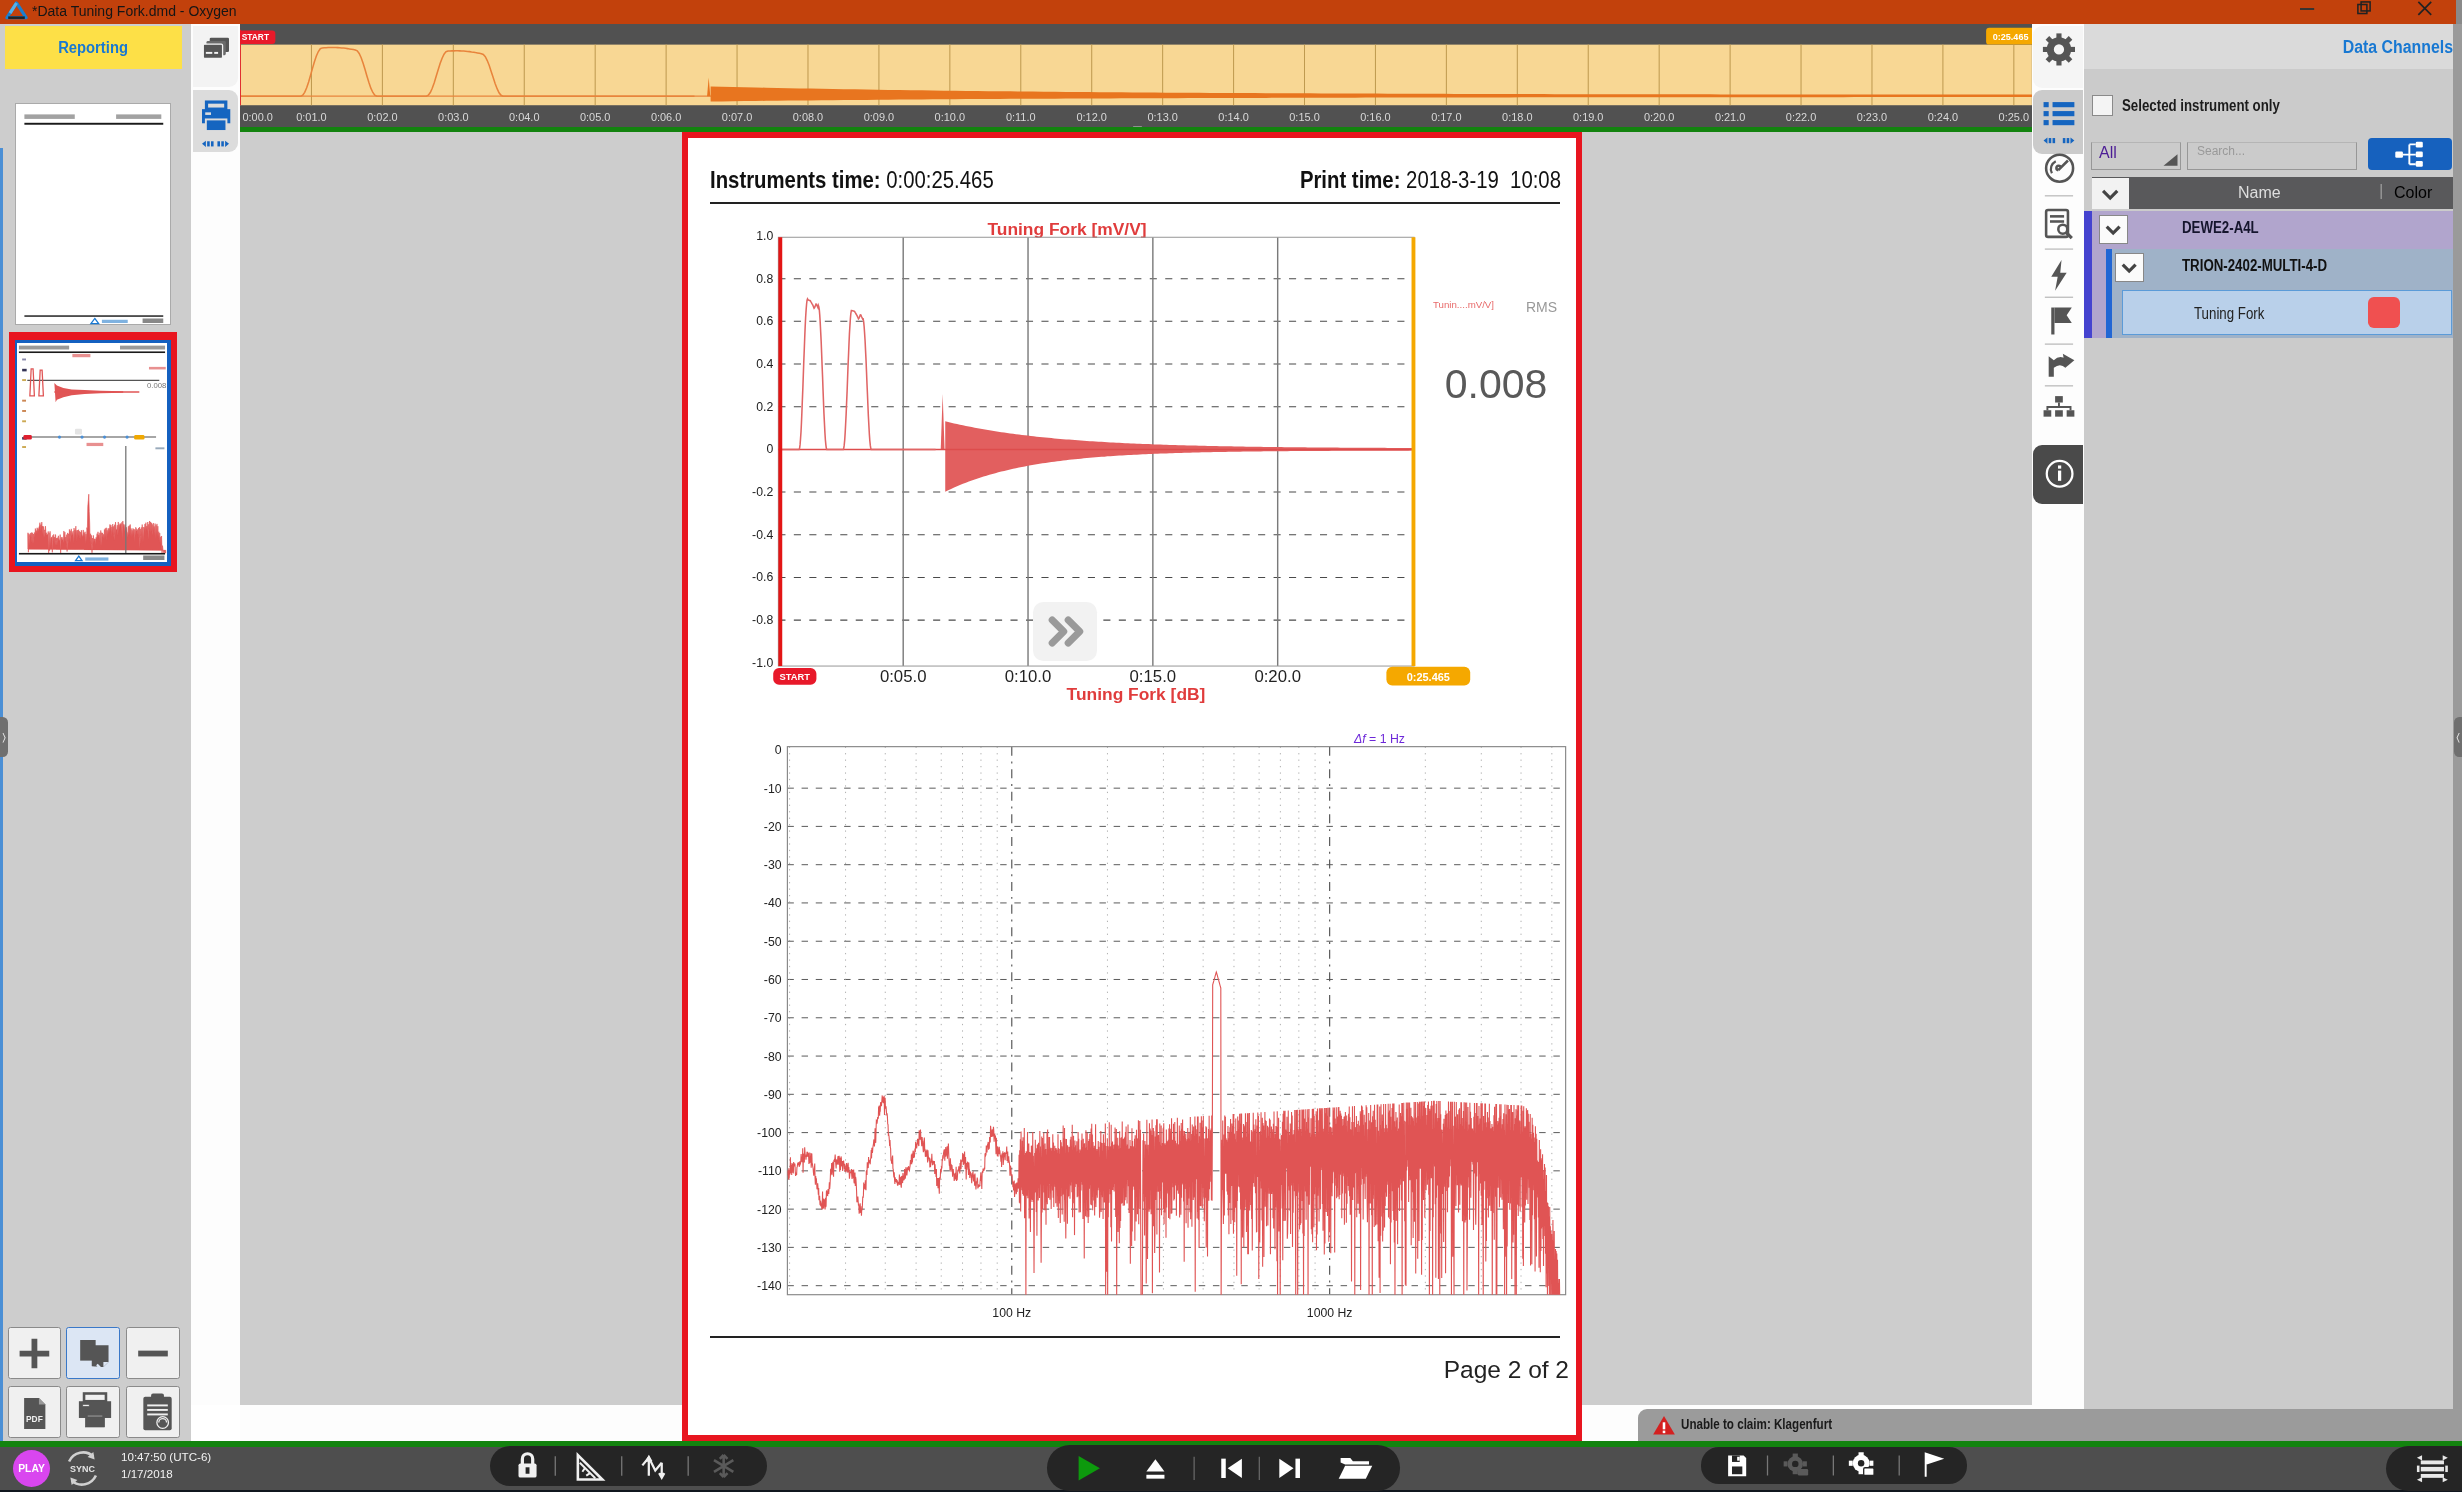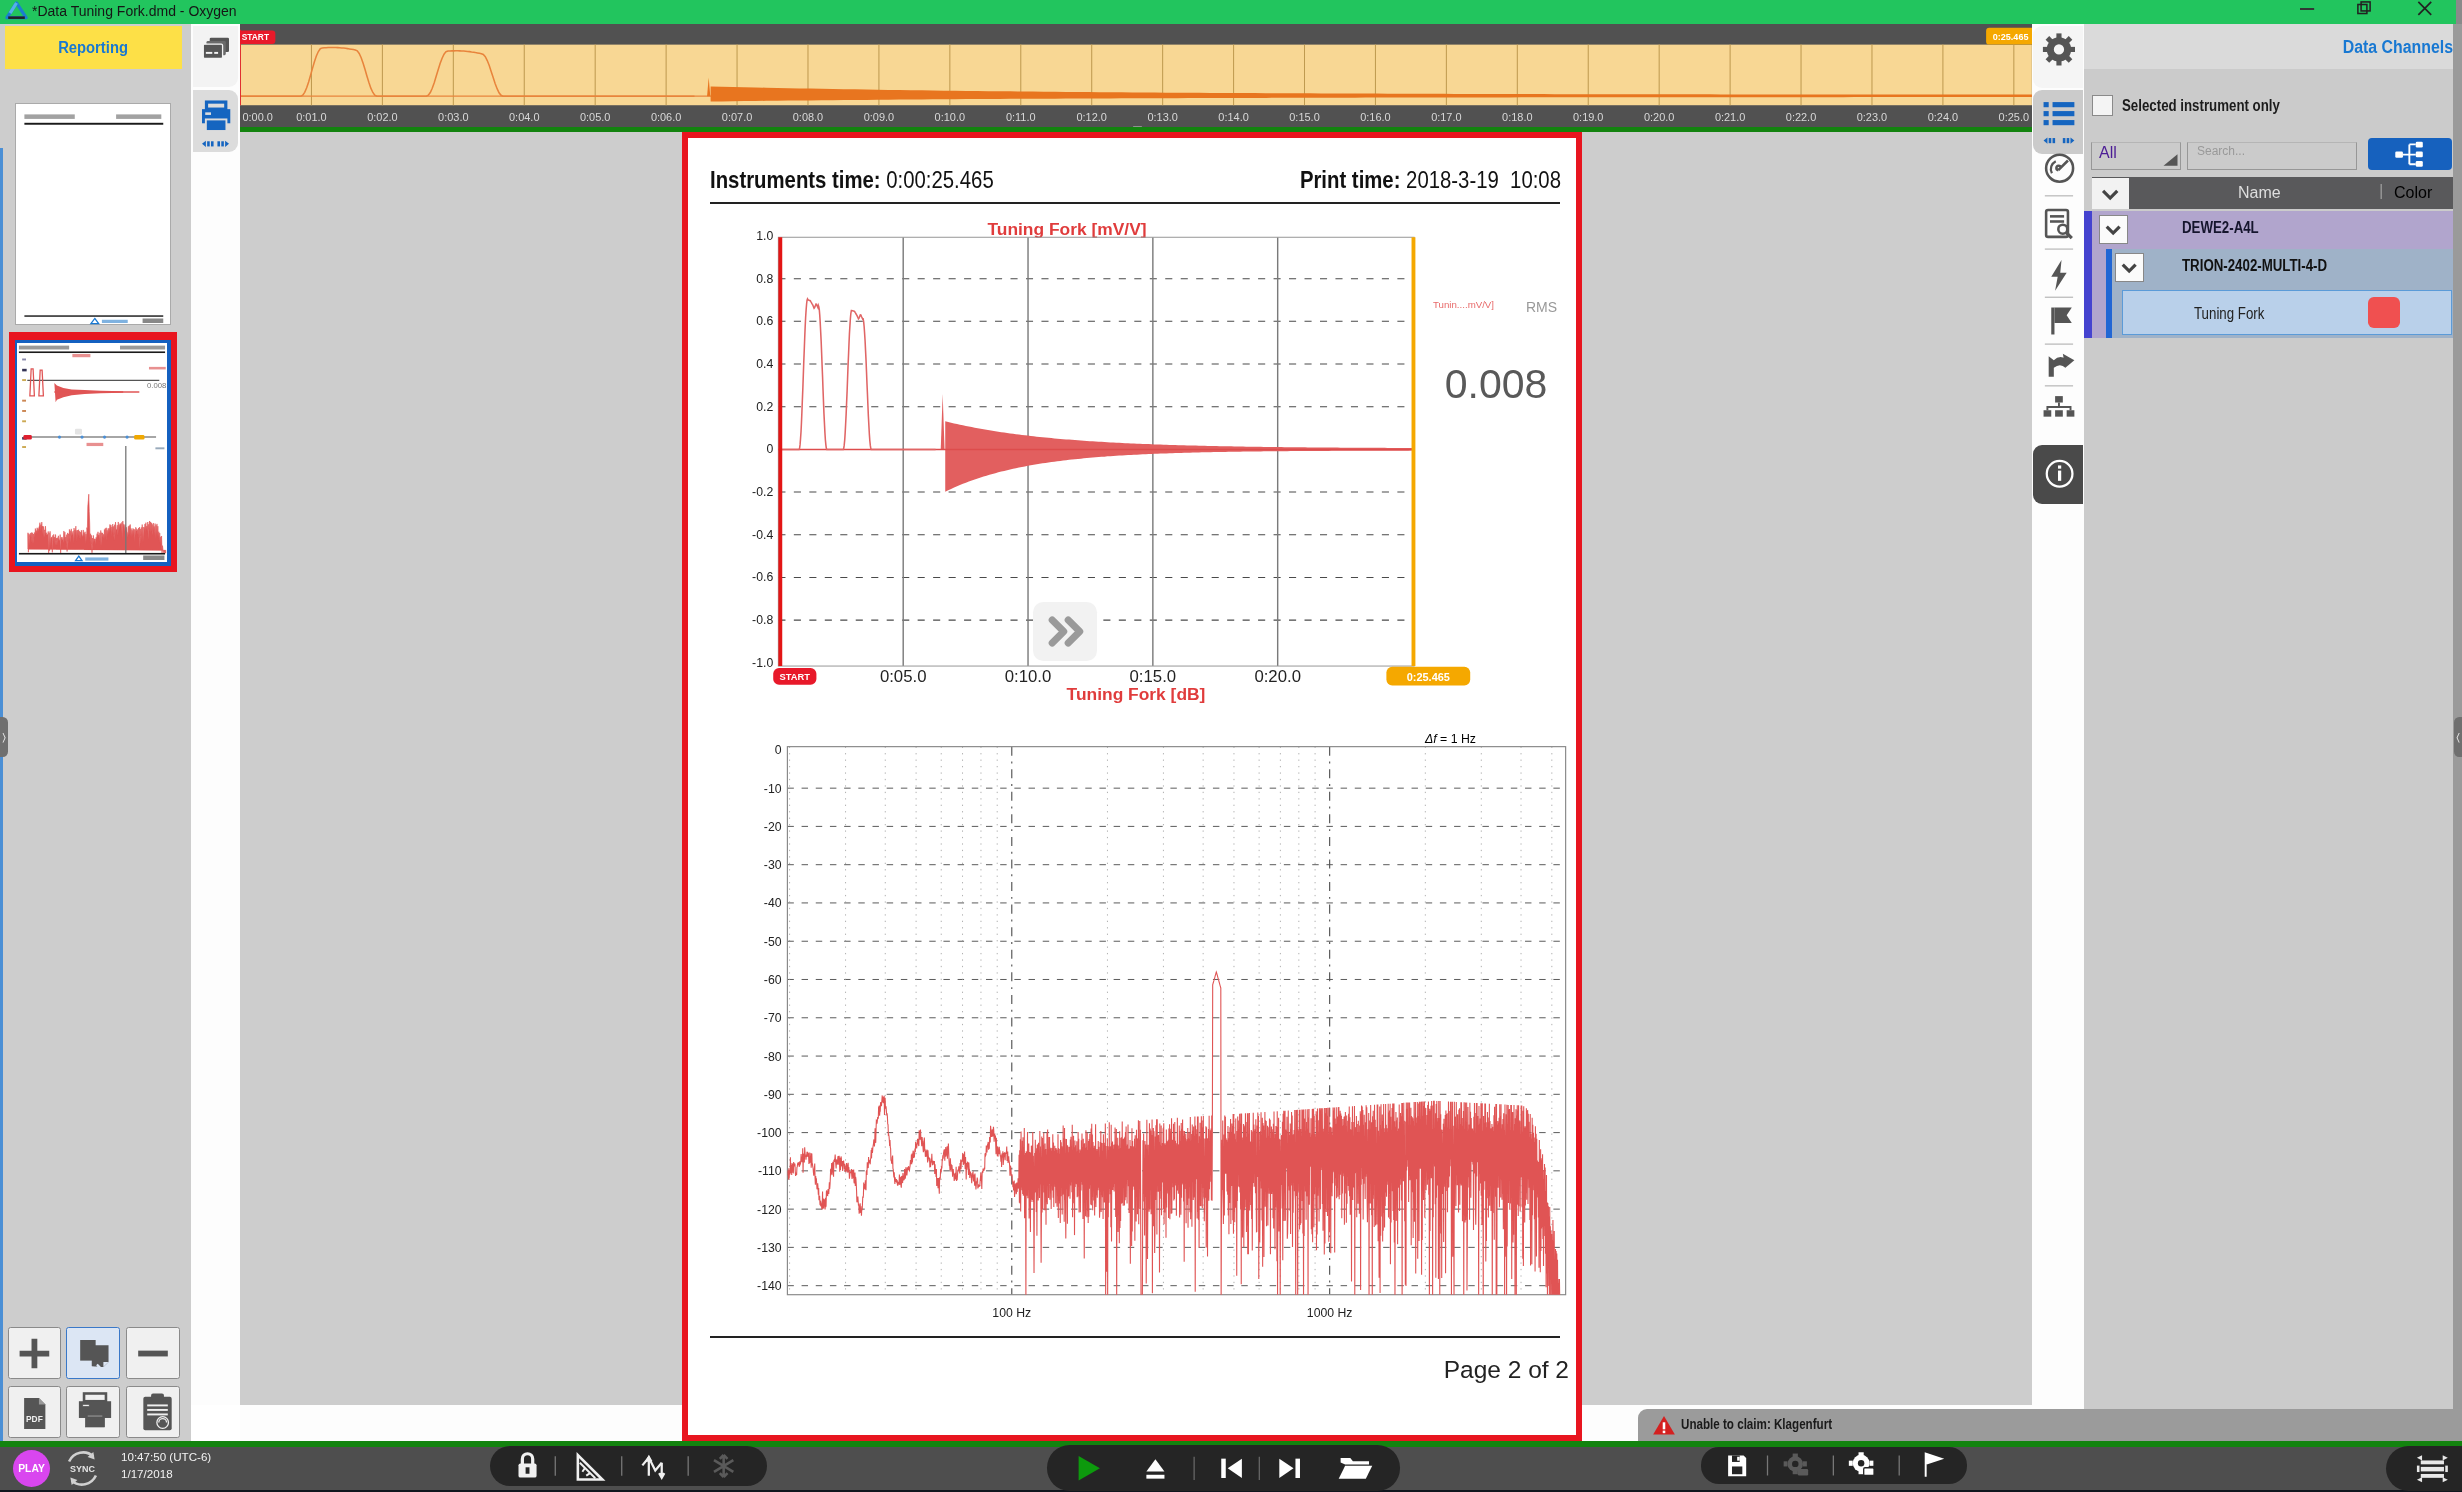--- a/index.html
+++ b/index.html
@@ -4,21 +4,21 @@
 *{margin:0;padding:0;box-sizing:border-box}
 html,body{width:2462px;height:1492px;font-family:"Liberation Sans",sans-serif;background:#cdcdcd;overflow:hidden}
 .abs{position:absolute}
 .nw{transform:scaleX(0.83);transform-origin:0 50%}
 .nwr{transform:scaleX(0.83);transform-origin:100% 50%}
 .nwc{transform:scaleX(0.85);transform-origin:50% 50%}
 svg{display:block}
 </style></head>
 <body>
 
-<div class="abs" style="left:0;top:0;width:2462px;height:24px;background:#22c55e">
+<div class="abs" style="left:0;top:0;width:2462px;height:24px;background:#c2410c">
  <svg class="abs" style="left:5.2px;top:1.3px" width="23" height="19.3" viewBox="0 0 36 30">
    <path d="M18 3 L33 26 L3 26 Z" fill="none" stroke="#1b7fd0" stroke-width="5" stroke-linejoin="round"></path>
    <path d="M5 26 L31 26" stroke="#222" stroke-width="4"></path>
    <path d="M18 3 L8 19" stroke="#55b1ea" stroke-width="5"></path>
  </svg>
  <div class="abs" style="left:32px;top:3.2px;font-size:14px;color:#161616">*Data Tuning Fork.dmd - Oxygen</div>
  <svg class="abs" style="left:2296px;top:0" width="145" height="19.3" viewBox="0 0 225 30">
   <line x1="6" y1="14" x2="28" y2="14" stroke="#333" stroke-width="3"></line>
   <rect x="96" y="7" width="14" height="14" fill="none" stroke="#222" stroke-width="2.4"></rect>
   <rect x="101" y="3" width="14" height="14" fill="none" stroke="#222" stroke-width="2.4"></rect>
@@ -341,21 +341,21 @@
 <div class="abs" style="left:1033px;top:602px;width:64px;height:59px;background:#f2f2f2;border-radius:10.3px"></div>
 <svg class="abs" style="left:1033px;top:602px" width="64" height="59" viewBox="0 0 100 92">
  <path d="M30 28 L48 46 L30 64" fill="none" stroke="#9a9a9a" stroke-width="11" stroke-linecap="round" stroke-linejoin="round"></path>
  <path d="M55 28 L73 46 L55 64" fill="none" stroke="#9a9a9a" stroke-width="11" stroke-linecap="round" stroke-linejoin="round"></path>
 </svg>
 <div class="abs" style="left:1433px;top:299px;font-size:9.7px;color:#e86a6a">Tunin....mV/V]</div>
 <div class="abs" style="left:1526px;top:299px;font-size:14px;color:#999">RMS</div>
 <div class="abs" style="left:1412px;top:361px;width:168px;text-align:center;font-size:41px;color:#595959">0.008</div>
 
 <div class="abs" style="left:846px;top:684px;width:580px;text-align:center;font-size:17.4px;font-weight:bold;color:#e03c3c">Tuning Fork [dB]</div>
-<div class="abs" style="left:1354px;top:732px;width:193px;text-align:center;font-size:12.3px;color:#000000"><i>Δf</i> = 1 Hz</div>
+<div class="abs" style="left:1354px;top:732px;width:193px;text-align:left;font-size:12.3px;color:#6d28d9"><i>Δf</i> = 1 Hz</div>
 <div class="abs" style="left:710px;top:1336px;width:850px;height:1.9px;background:#222"></div>
 <div class="abs" style="left:1311px;top:1356px;width:258px;text-align:right;font-size:24.5px;color:#222">Page 2 of 2</div>
 
 <div class="abs" style="left:2032px;top:24px;width:52px;height:1385px;background:#fdfdfd"></div>
 <div class="abs" style="left:2033px;top:26px;width:50px;height:62px;background:#f5f5f5;border-radius:9px 0 0 9px"></div>
 <div class="abs" style="left:2033px;top:90px;width:50px;height:64px;background:#cbcbcb;border-radius:9px 0 0 9px"></div>
 <div class="abs" style="left:2033px;top:445px;width:50px;height:59px;background:#4a4a4a;border-radius:9px 0 0 9px"></div>
 <svg class="abs" style="left:2032px;top:24px" width="52" height="490" viewBox="0 0 81 760">
   <g fill="#555">
       <path d="M42 38 m-19 0 a19 19 0 1 0 38 0 a19 19 0 1 0 -38 0 M42 38 m-8 0 a8 8 0 1 1 16 0 a8 8 0 1 1 -16 0" fill-rule="evenodd"></path>

